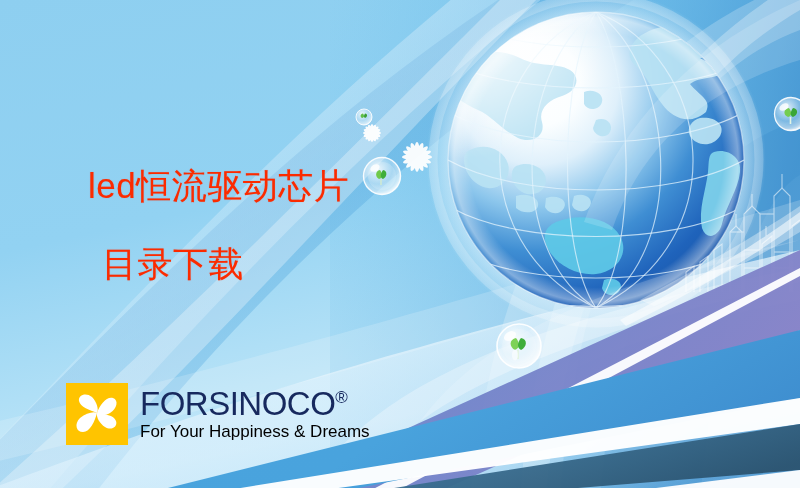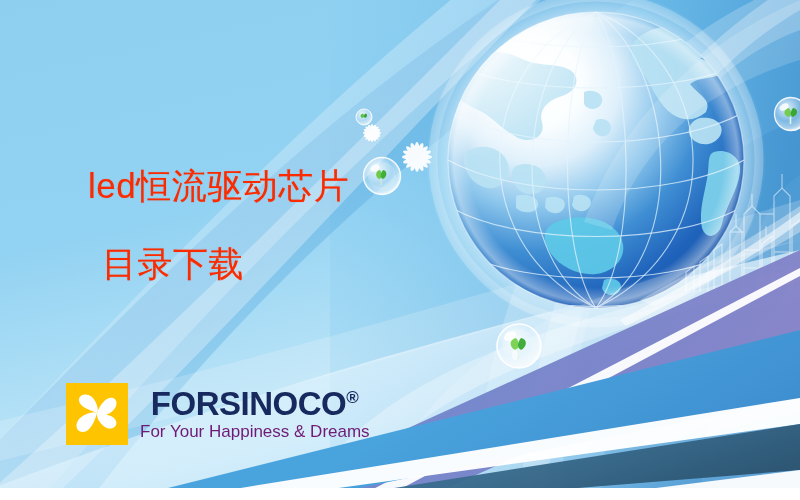--- a/index.html
+++ b/index.html
@@ -77,35 +77,34 @@
   }
   #logo-text {
     margin-left: 12px;
     display: flex;
     flex-direction: column;
     justify-content: center;
   }
   #logo-wordmark {
     color: #17295e;
     font-family: "Liberation Sans", sans-serif;
-    font-weight: bold;
+    font-weight: normal;
     font-size: 33px;
     line-height: 32px;
     letter-spacing: -0.5px;
     white-space: nowrap;
-    text-align: center;
   }
   #logo-wordmark .reg {
     font-size: 17px;
     vertical-align: super;
     line-height: 1;
     letter-spacing: 0;
   }
   #logo-tagline {
-    color: #701a75;
+    color: #000000;
     font-family: "Liberation Sans", sans-serif;
     font-size: 17px;
     line-height: 19px;
     margin-top: 2px;
     white-space: nowrap;
   }
 
   
   .deco {
     position: absolute;

